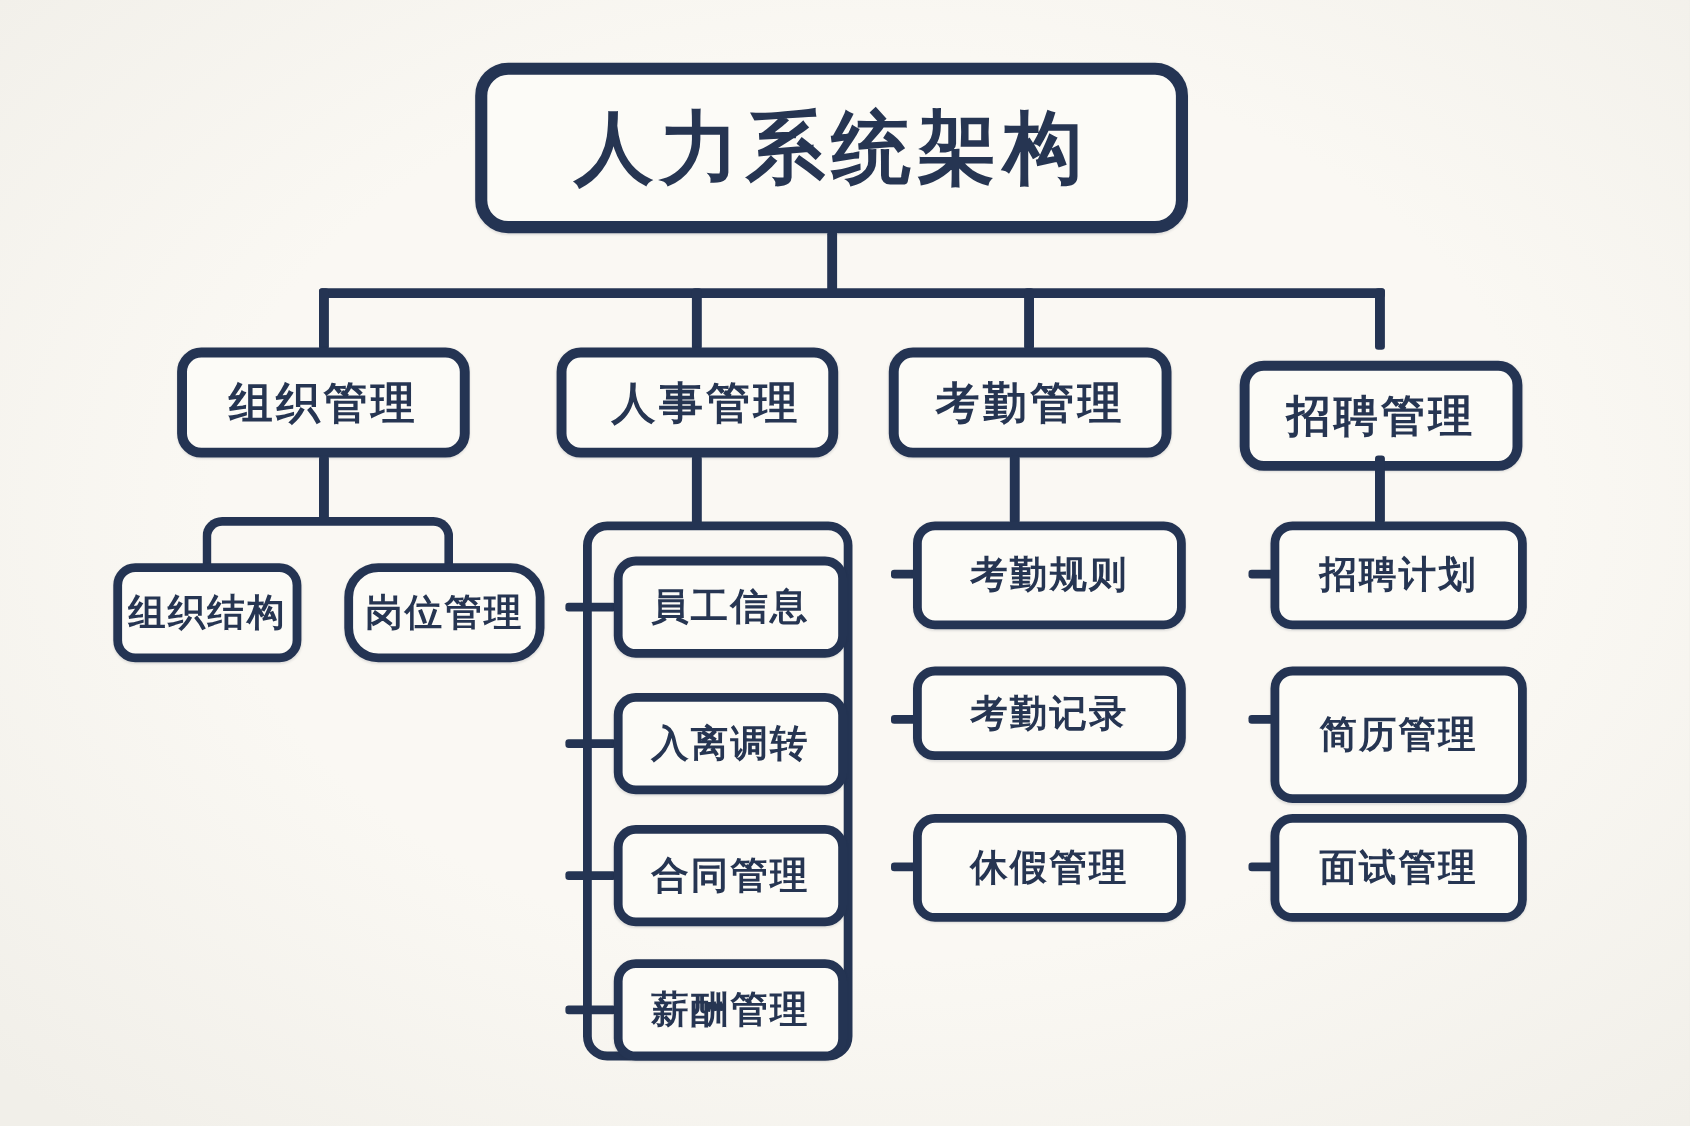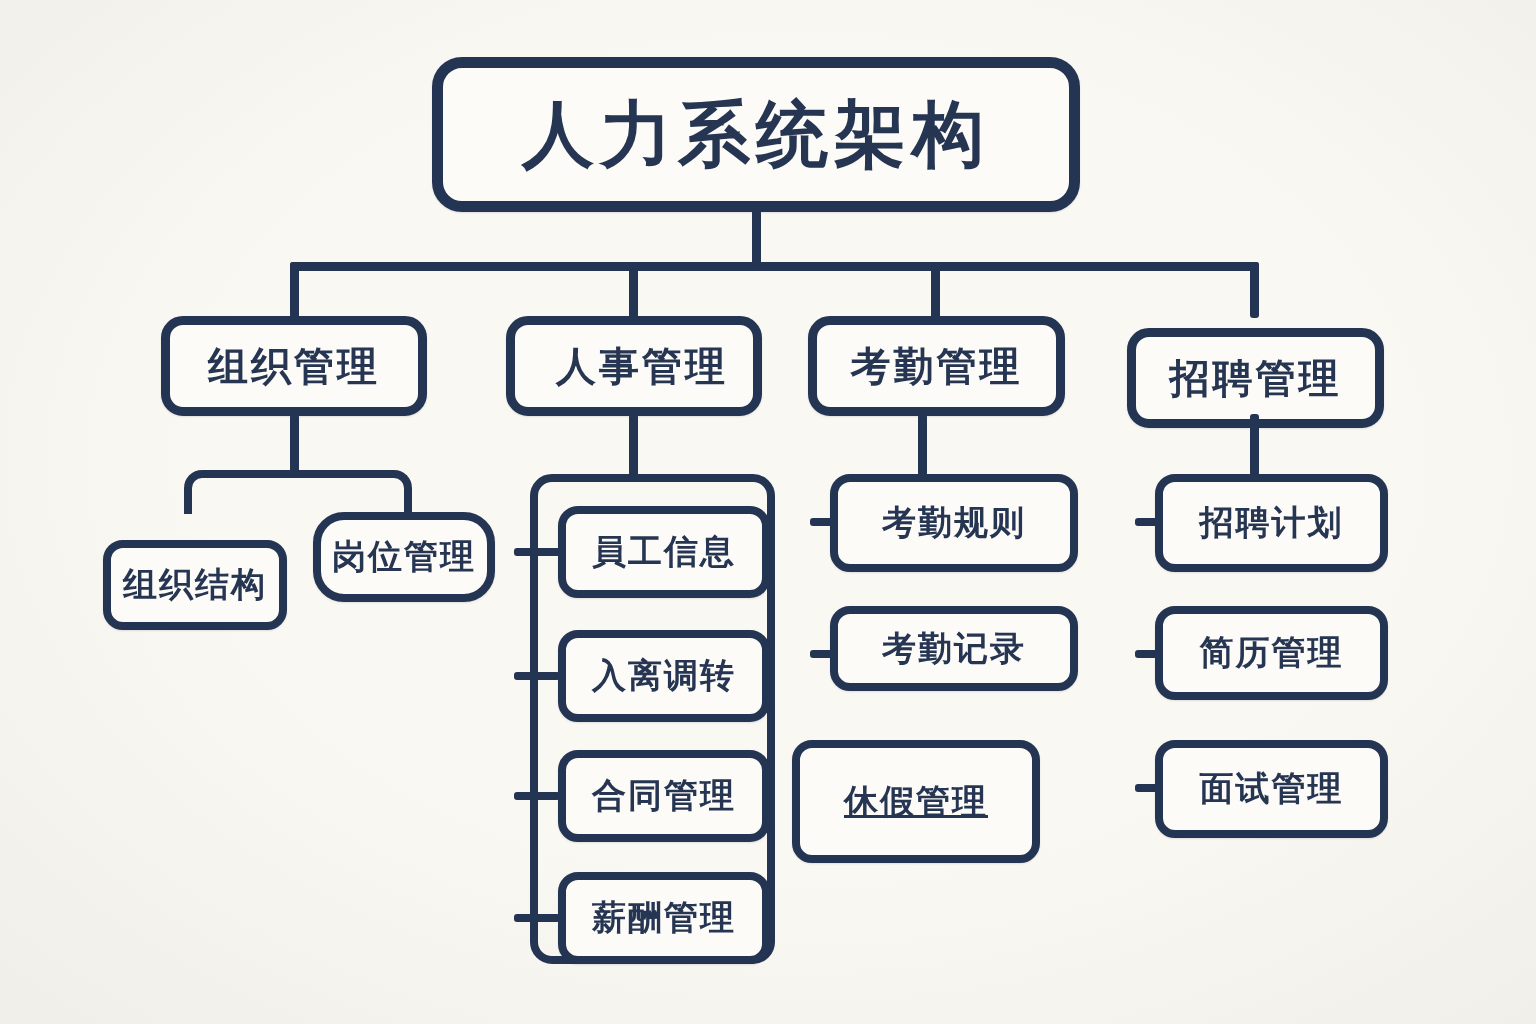--- a/index.html
+++ b/index.html
@@ -55,21 +55,21 @@
   <div class="node lvl2" style="left:808px;top:316px;width:257px;height:100px;">
     <span>考勤管理</span>
   </div>
   <div class="node lvl2" style="left:1127px;top:316px;width:257px;height:100px;margin-top:12px;">
     <span>招聘管理</span>
   </div>
 
   <div class="line" style="left:290px;top:414px;width:9px;height:60px;"></div>
   <div class="bracket" style="left:184px;top:470px;width:228px;height:44px;"></div>
 
-  <div class="node lvl3" style="left:103px;top:540px;width:184px;height:90px;">
+  <div class="node lvl3" style="left:103px;top:512px;width:171px;height:90px;">
     <span>组织结构</span>
   </div>
   <div class="node lvl3" style="left:313px;top:512px;width:182px;height:90px;border-radius:31px;">
     <span>岗位管理</span>
   </div>
 
   <div class="line" style="left:629px;top:414px;width:9px;height:64px;"></div>
   <div class="container-box" style="left:530px;top:474px;width:245px;height:490px;"></div>
   <div class="line" style="left:514px;top:548px;width:46px;height:8px;"></div>
   <div class="line" style="left:514px;top:672px;width:46px;height:8px;"></div>
@@ -93,32 +93,32 @@
   <div class="line" style="left:810px;top:518px;width:26px;height:8px;"></div>
   <div class="line" style="left:810px;top:650px;width:26px;height:8px;"></div>
   <div class="line" style="left:810px;top:784px;width:26px;height:8px;"></div>
 
   <div class="node lvl3" style="left:830px;top:474px;width:248px;height:98px;">
     <span>考勤规则</span>
   </div>
   <div class="node lvl3" style="left:830px;top:606px;width:248px;height:85px;">
     <span>考勤记录</span>
   </div>
-  <div class="node lvl3" style="left:792px;top:740px;width:248px;height:123px;text-decoration:underline;">
+  <div class="node lvl3" style="left:830px;top:740px;width:248px;height:98px;">
     <span>休假管理</span>
   </div>
 
   <div class="line" style="left:1250px;top:414px;width:9px;height:62px;"></div>
   <div class="line" style="left:1135px;top:518px;width:26px;height:8px;"></div>
   <div class="line" style="left:1135px;top:650px;width:26px;height:8px;"></div>
   <div class="line" style="left:1135px;top:784px;width:26px;height:8px;"></div>
 
   <div class="node lvl3" style="left:1155px;top:474px;width:233px;height:98px;">
     <span>招聘计划</span>
   </div>
-  <div class="node lvl3" style="left:1155px;top:606px;width:233px;height:94px;">
+  <div class="node lvl3" style="left:1155px;top:606px;width:233px;height:124px;">
     <span>简历管理</span>
   </div>
   <div class="node lvl3" style="left:1155px;top:740px;width:233px;height:98px;">
     <span>面试管理</span>
   </div>
 
 </div>
 
 </body></html>

